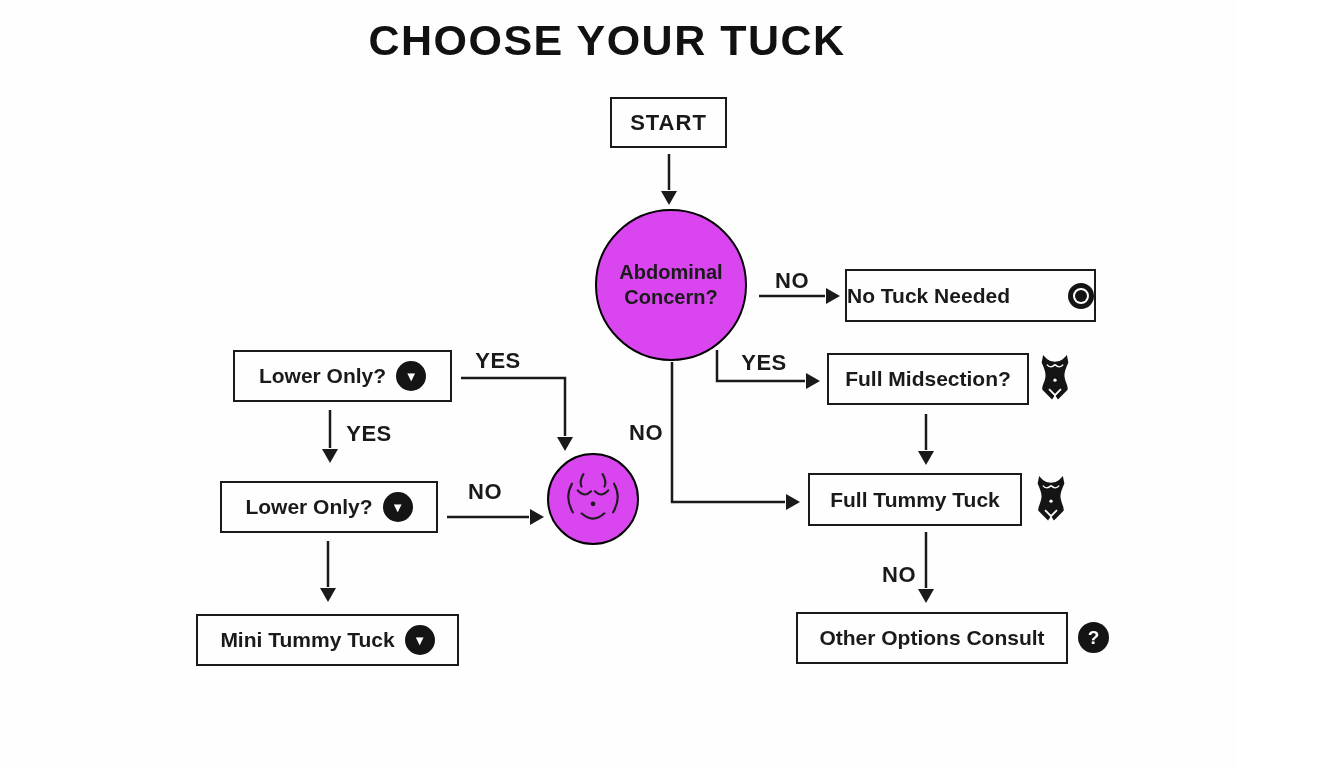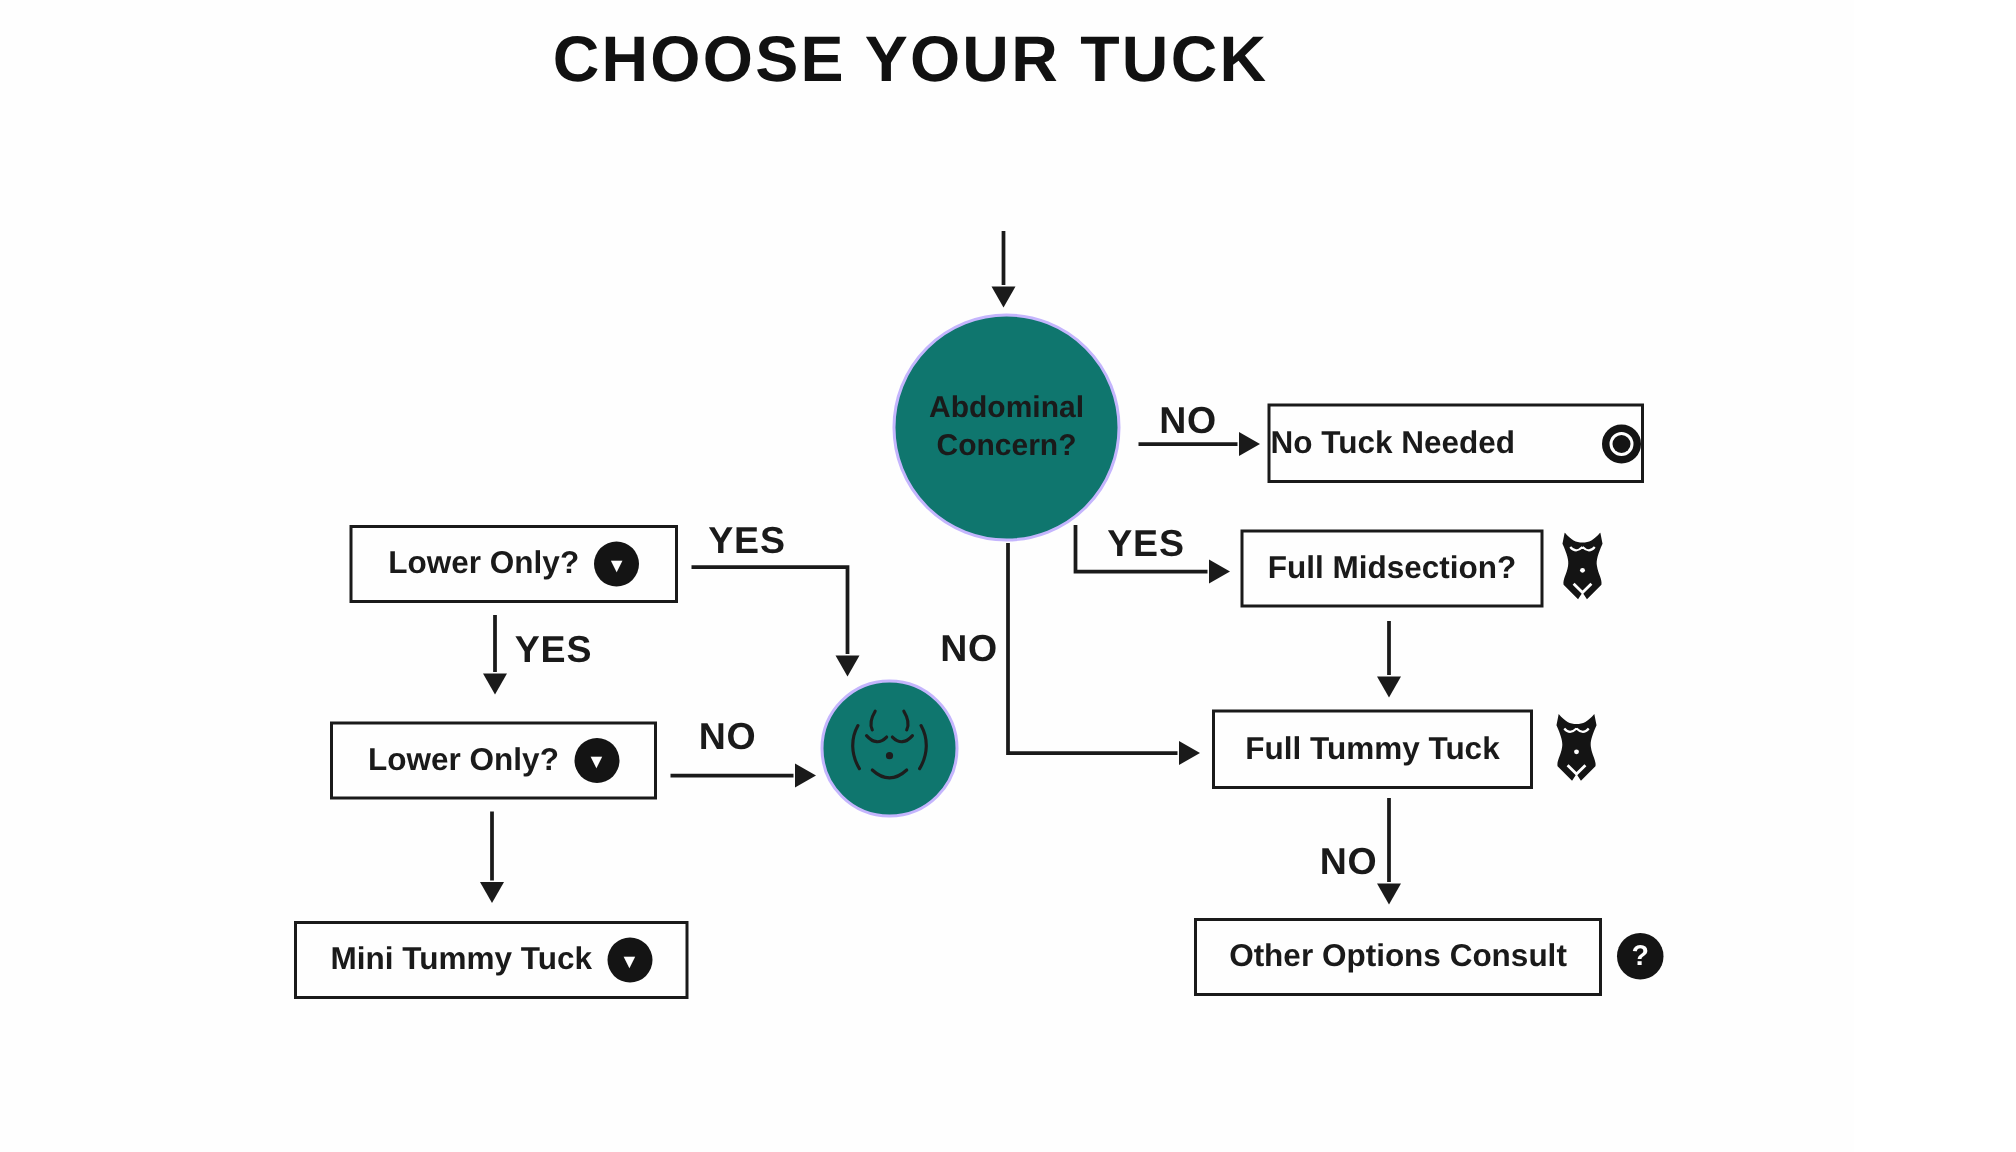--- a/index.html
+++ b/index.html
@@ -13,27 +13,27 @@
   }
   .connectors{position:absolute;left:0;top:0;width:1344px;height:768px;}
   .connectors path{fill:none;stroke:#1a1a1a;stroke-width:2.5;}
   .connectors polygon{fill:#1a1a1a;stroke:none;}
   .node{
     position:absolute;box-sizing:border-box;border:2px solid #1a1a1a;background:#fefefe;
     display:flex;align-items:center;justify-content:center;gap:10px;
     font-size:21px;font-weight:700;color:#1a1a1a;white-space:nowrap;
   }
   .circle-node{
-    position:absolute;box-sizing:border-box;border:2px solid #c4b5fd;border-radius:50%;
-    background:#0f766e;display:flex;align-items:center;justify-content:center;text-align:center;
+    position:absolute;box-sizing:border-box;border:2px solid #000000;border-radius:50%;
+    background:#d946ef;display:flex;align-items:center;justify-content:center;text-align:center;
     font-size:20px;font-weight:700;line-height:1.25;color:#1a1a1a;
   }
   .edge-label{
     position:absolute;transform:translate(-50%,-50%);
-    font-size:25px;font-weight:800;letter-spacing:.5px;color:#1a1a1a;
+    font-size:22px;font-weight:800;letter-spacing:.5px;color:#1a1a1a;
   }
   .dot-badge{
     width:30px;height:30px;border-radius:50%;background:#141414;color:#fff;
     display:flex;align-items:center;justify-content:center;flex:0 0 auto;
   }
   .dot-badge .glyph{font-size:13px;line-height:1;}
   .dot-badge .q{font-size:19px;font-weight:800;line-height:1;}
   .record-ring{
     width:16px;height:16px;border-radius:50%;border:5px solid #141414;
     display:flex;align-items:center;justify-content:center;flex:0 0 auto;background:#fff;
@@ -84,20 +84,23 @@
     <g>
       <path d="M328,541 V587"></path>
         <polygon points="320,588 336,588 328,602"></polygon>
     </g>
     <g>
       <path d="M447,517 H529"></path>
         <polygon points="530,509 530,525 544,517"></polygon>
     </g>
   </svg>
 
+  <div class="node" style="left:610px;top:97px;width:117px;height:51px;font-size:22px;letter-spacing:1px;">
+    <span>START</span>
+  </div>
 
   <div class="circle-node" style="left:595px;top:209px;width:152px;height:152px;padding:0 22px;">
     <span>Abdominal Concern?</span>
   </div>
 
   <div class="node" style="left:845px;top:269px;width:251px;height:53px;justify-content:space-between;">
     <span>No Tuck Needed</span>
     <span class="record-ring">
         <span class="core"></span>
       </span>

